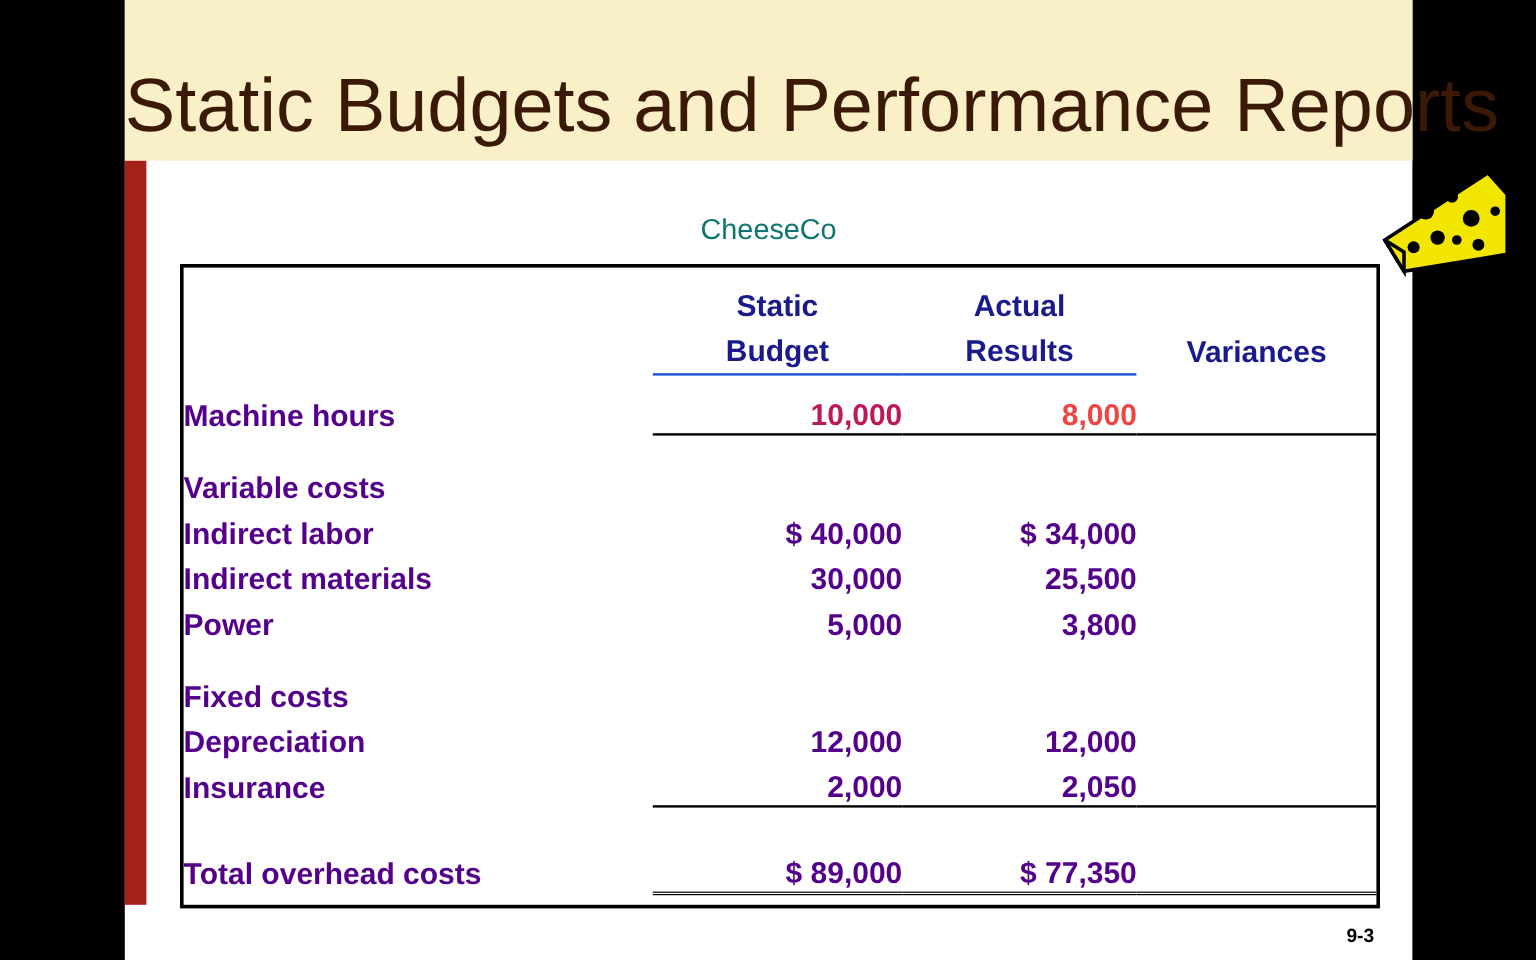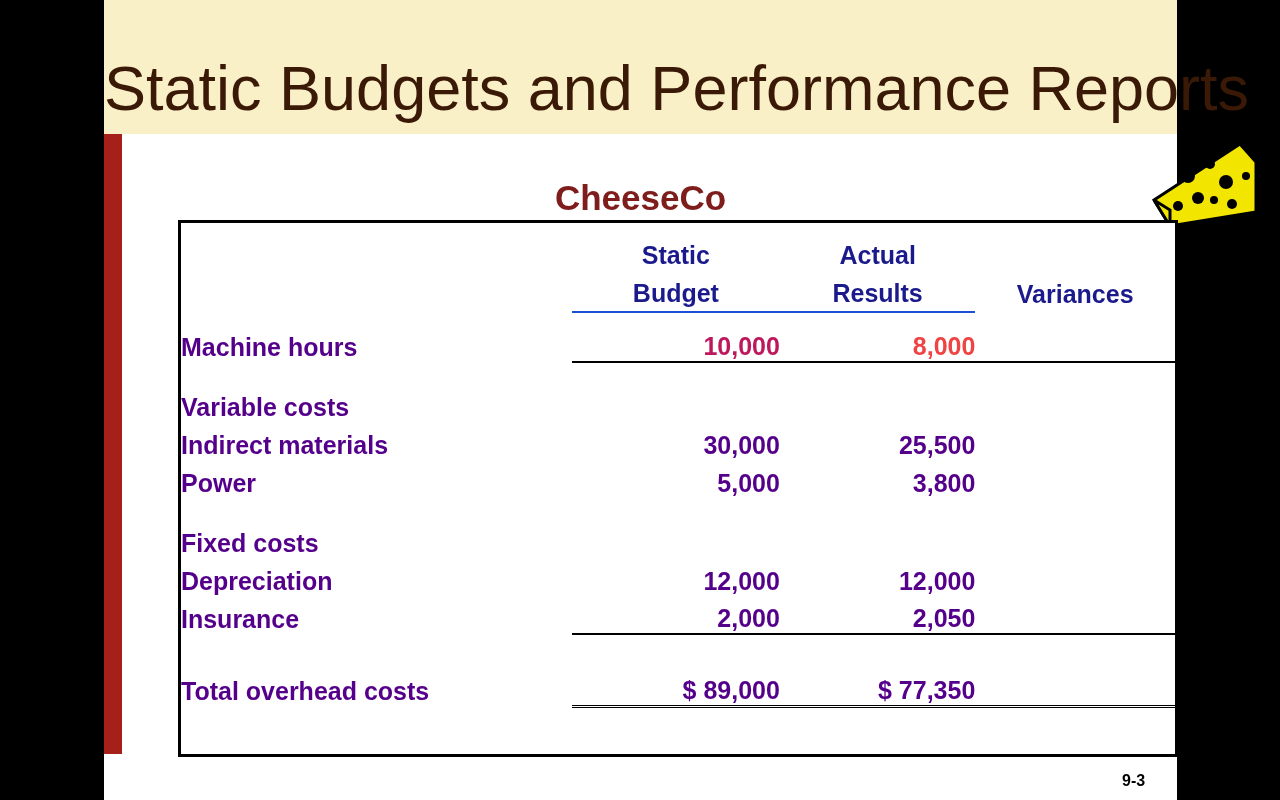--- a/index.html
+++ b/index.html
@@ -48,34 +48,33 @@
     width: 18px;
     height: 620px;
     background: #a52019;
   }
   .company-name {
     position: absolute;
     left: 0;
     top: 178px;
     width: 1073px;
     text-align: center;
-    font-size: 35px;
-    font-weight: bold;
-    color: #7f1d1d;
+    font-size: 24px;
+    font-weight: normal;
+    color: #0f766e;
   }
   .table-box {
     position: absolute;
     left: 46px;
     top: 220px;
     width: 1000px;
     height: 537px;
     border: 3px solid #000000;
     background: #ffffff;
     box-sizing: border-box;
-    margin-left: 28px;
   }
   .tbl {
     position: absolute;
     left: 0;
     top: 0;
     width: 100%;
     border-collapse: collapse;
     font-size: 25px;
     font-weight: bold;
     color: #55008b;
@@ -215,20 +214,26 @@
             <td colspan="4"></td>
           </tr>
 
       <tr class="row-h">
         <td class="c-label">Variable costs</td>
         <td class="c-budget"></td>
         <td class="c-actual"></td>
         <td class="c-var"></td>
       </tr>
 
+      <tr class="row-h">
+        <td class="c-label indent1">Indirect labor</td>
+        <td class="c-budget">$   40,000</td>
+        <td class="c-actual">$ 34,000</td>
+        <td class="c-var"></td>
+      </tr>
 
       <tr class="row-h">
         <td class="c-label indent1">Indirect materials</td>
         <td class="c-budget">30,000</td>
         <td class="c-actual">25,500</td>
         <td class="c-var"></td>
       </tr>
 
       <tr class="row-h">
         <td class="c-label indent1">Power</td>

